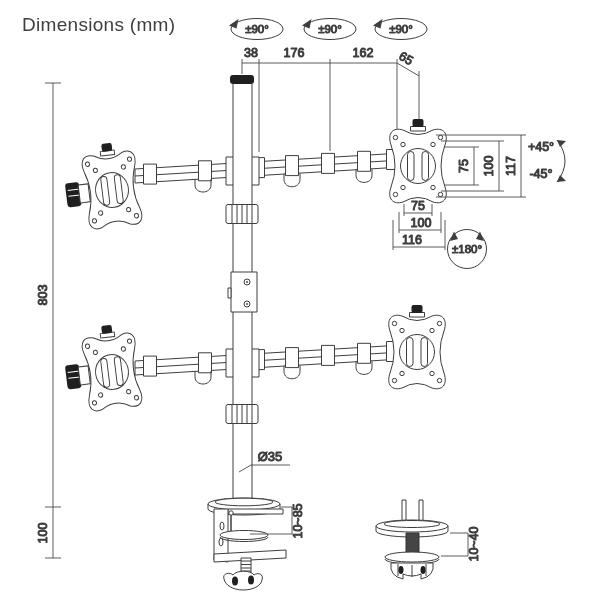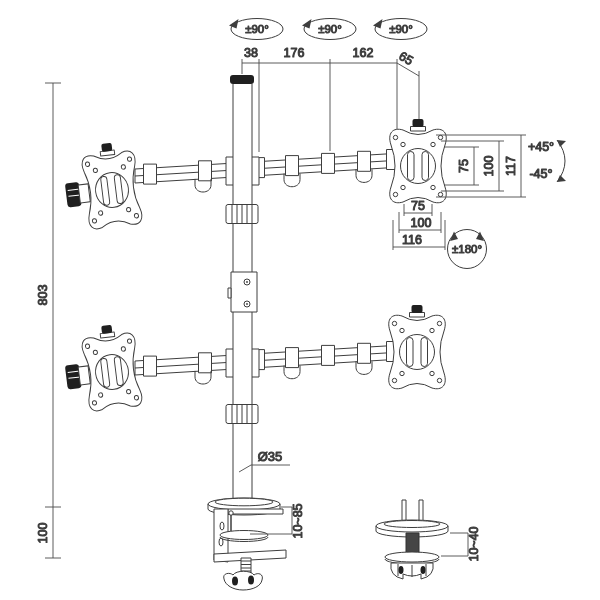--- a/index.html
+++ b/index.html
@@ -9,20 +9,21 @@
          color:#3f3f3f;letter-spacing:.3px;}
   svg{position:absolute;left:0;top:0;}
   svg text{font-family:"Liberation Sans",sans-serif;fill:#383838;font-size:12.5px;}
   svg text.sm{font-size:11.5px;}
   svg text.lg{font-size:13px;}
 </style>
 </head>
 <body>
 
 <div class="canvas">
+  <div class="title">Dimensions (mm)</div>
 
   <svg width="600" height="600" viewBox="0 0 600 600" stroke="#3e3e3e" stroke-width="1" fill="none" stroke-linecap="butt" stroke-linejoin="round">
 
     <defs>
       <g id="vesa">
         <path d="M-27,-21 C-31,-33 -25,-39 -15,-36 Q0,-27 15,-36 C25,-39 31,-33 27,-21 Q19,0 27,21 C31,33 25,39 15,36 Q0,27 -15,36 C-25,39 -31,33 -27,21 Q-19,0 -27,-21 Z" fill="#fff"></path>
         <circle r="17.5" fill="#fff"></circle>
         <rect x="-10.5" y="-14.5" width="6.5" height="29" rx="3.2" fill="#fff"></rect>
         <rect x="4" y="-14.5" width="6.5" height="29" rx="3.2" fill="#fff"></rect>
         <circle cx="-22.5" cy="-28.5" r="2.2"></circle>

